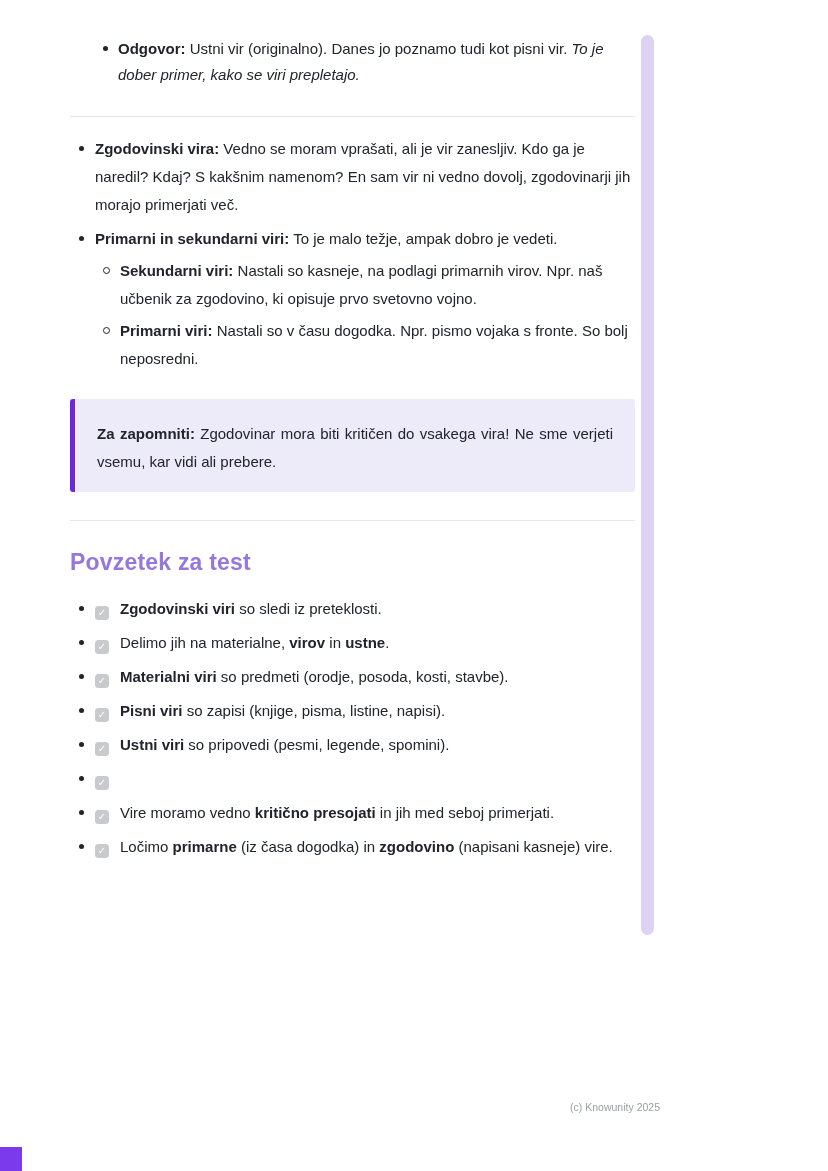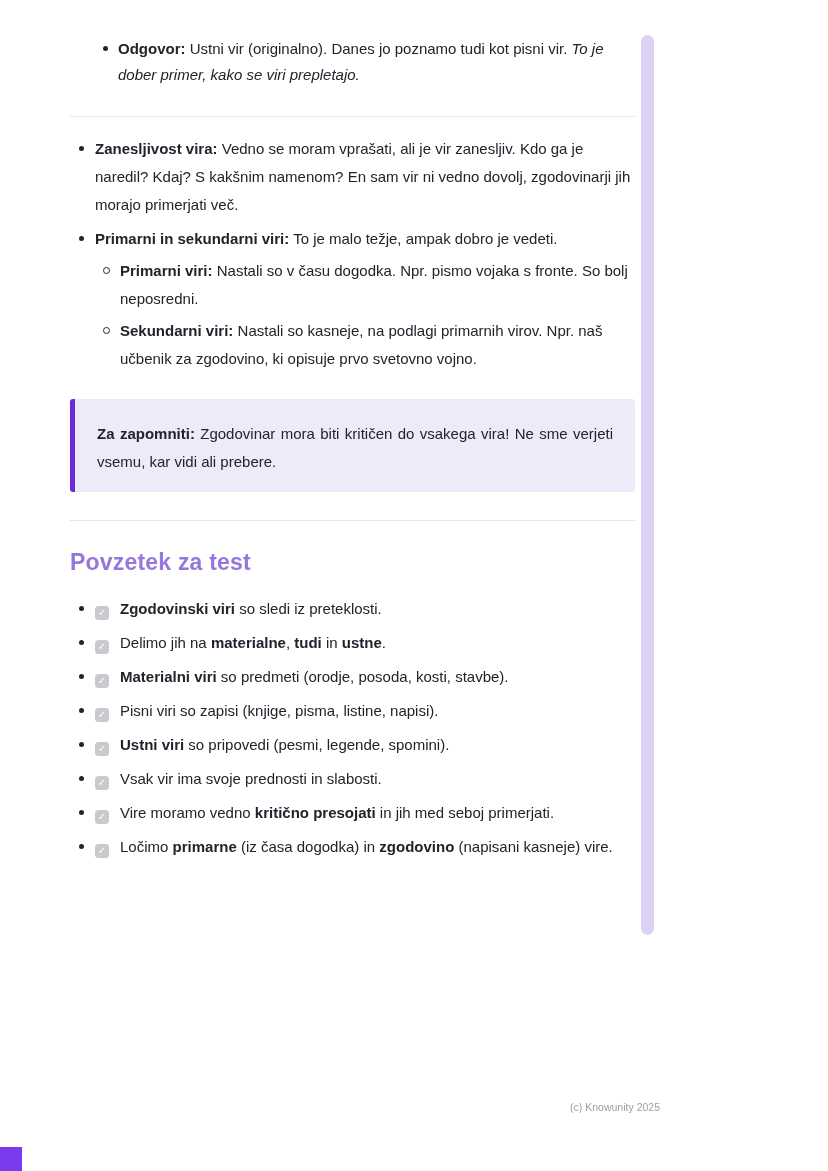--- a/index.html
+++ b/index.html
@@ -163,62 +163,62 @@
       <li>
         <span><span style="font-weight: 700;">Odgovor:</span><span> Ustni vir (originalno). Danes jo poznamo tudi kot pisni vir. </span><span style="font-style: italic;">To je dober primer, kako se viri prepletajo.</span></span>
       </li>
     </ul>
 
     <hr class="divider">
 
 
     <ul class="main-list">
       <li>
-        <span><span style="font-weight: 700;">Zanesljivost vira:</span><span> Vedno se moram vprašati, ali je vir zanesljiv. Kdo ga je naredil? Kdaj? S kakšnim namenom? En sam vir ni vedno dovolj, zgodovinarji jih morajo primerjati več.</span></span>
+        <span><span style="font-weight: 700;">Zgodovinski vira:</span><span> Vedno se moram vprašati, ali je vir zanesljiv. Kdo ga je naredil? Kdaj? S kakšnim namenom? En sam vir ni vedno dovolj, zgodovinarji jih morajo primerjati več.</span></span>
       </li>
       <li>
         <span><span style="font-weight: 700;">Primarni in sekundarni viri:</span><span> To je malo težje, ampak dobro je vedeti.</span></span>
         <ul class="sub-list">
           <li>
-            <span><span style="font-weight: 700;">Primarni viri:</span><span> Nastali so v času dogodka. Npr. pismo vojaka s fronte. So bolj neposredni.</span></span>
+            <span><span style="font-weight: 700;">Sekundarni viri:</span><span> Nastali so kasneje, na podlagi primarnih virov. Npr. naš učbenik za zgodovino, ki opisuje prvo svetovno vojno.</span></span>
           </li>
           <li>
-            <span><span style="font-weight: 700;">Sekundarni viri:</span><span> Nastali so kasneje, na podlagi primarnih virov. Npr. naš učbenik za zgodovino, ki opisuje prvo svetovno vojno.</span></span>
+            <span><span style="font-weight: 700;">Primarni viri:</span><span> Nastali so v času dogodka. Npr. pismo vojaka s fronte. So bolj neposredni.</span></span>
           </li>
         </ul>
       </li>
     </ul>
 
     <div class="callout">
       <p><span style="font-weight: 700;">Za zapomniti:</span><span> Zgodovinar mora biti kritičen do vsakega vira! Ne sme verjeti vsemu, kar vidi ali prebere.</span></p>
     </div>
 
     <hr class="divider">
 
     <h2 class="section-title">Povzetek za test</h2>
 
     <ul class="checklist">
       <li><span class="checkbox">
             <span>✓</span>
           </span><span><span style="font-weight: 700;">Zgodovinski viri</span><span> so sledi iz preteklosti.</span></span></li>
       <li><span class="checkbox">
             <span>✓</span>
-          </span><span><span>Delimo jih na </span><span style="font-weight: 700;">materialne</span><span>, </span><span style="font-weight: 700;">tudi</span><span> in </span><span style="font-weight: 700;">ustne</span><span>.</span></span></li>
+          </span><span><span>Delimo jih na </span><span style="font-weight: 400;">materialne</span><span>, </span><span style="font-weight: 700;">virov</span><span> in </span><span style="font-weight: 700;">ustne</span><span>.</span></span></li>
       <li><span class="checkbox">
             <span>✓</span>
           </span><span><span style="font-weight: 700;">Materialni viri</span><span> so predmeti (orodje, posoda, kosti, stavbe).</span></span></li>
       <li><span class="checkbox">
             <span>✓</span>
-          </span><span><span style="font-weight: 400; text-align: right;">Pisni viri</span><span> so zapisi (knjige, pisma, listine, napisi).</span></span></li>
+          </span><span><span style="font-weight: 700; text-align: right;">Pisni viri</span><span> so zapisi (knjige, pisma, listine, napisi).</span></span></li>
       <li><span class="checkbox">
             <span>✓</span>
           </span><span><span style="font-weight: 700;">Ustni viri</span><span> so pripovedi (pesmi, legende, spomini).</span></span></li>
       <li><span class="checkbox">
             <span>✓</span>
-          </span><span><span>Vsak vir ima svoje prednosti in slabosti.</span></span></li>
+          </span></li>
       <li><span class="checkbox">
             <span>✓</span>
           </span><span><span>Vire moramo vedno </span><span style="font-weight: 700;">kritično presojati</span><span> in jih med seboj primerjati.</span></span></li>
       <li><span class="checkbox">
             <span>✓</span>
           </span><span><span>Ločimo </span><span style="font-weight: 700;">primarne</span><span> (iz časa dogodka) in </span><span style="font-weight: 700;">zgodovino</span><span> (napisani kasneje) vire.</span></span></li>
     </ul>
 
   </div>
 

